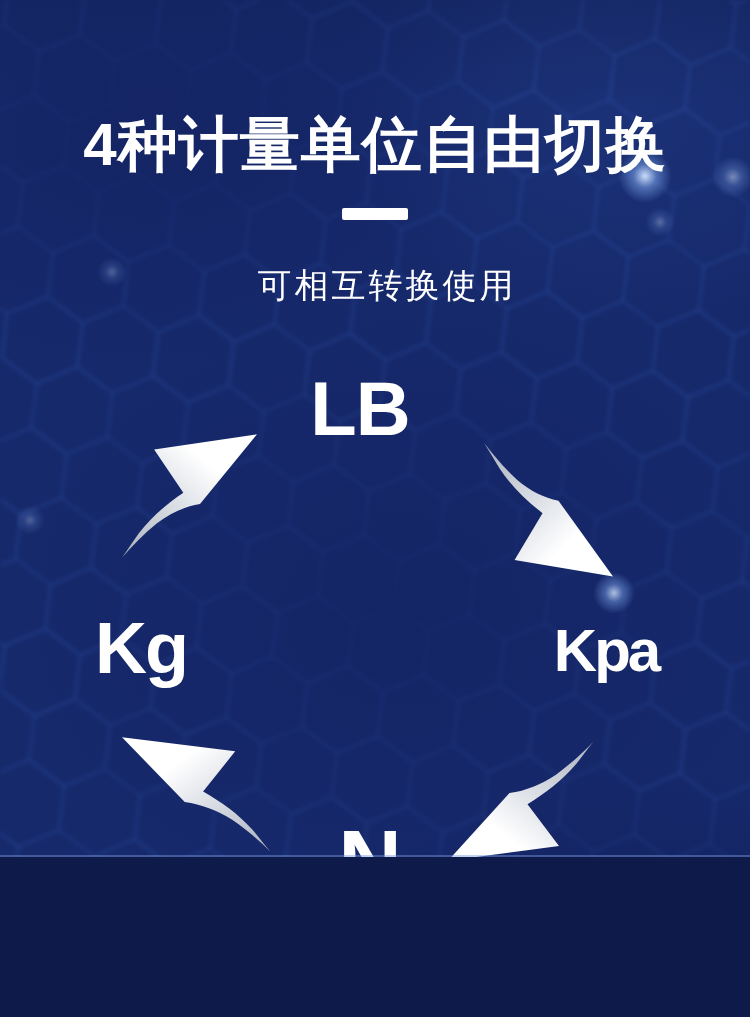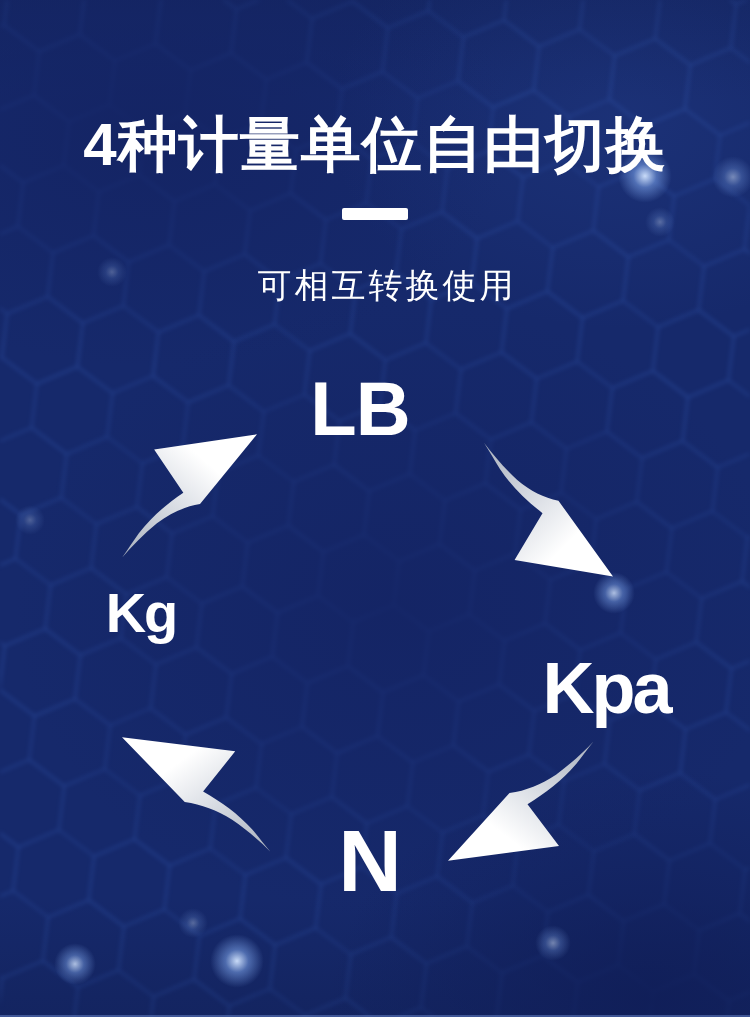--- a/index.html
+++ b/index.html
@@ -1,17 +1,17 @@
 <!DOCTYPE html>
 <html style="--c-background: #16296b; --c-hex-line: #2c4da0; --c-text: #ffffff; --c-divider: #ffffff; --c-arrow-tail: #a9b0bd; --c-arrow-head: #ffffff;"><head>
 <meta charset="utf-8">
 <style>
   html,body { margin:0; padding:0; background:#0d1a4a; }
   .stage {
-    position:relative; width:750px; height:1017px; overflow:hidden;
+    position:relative; width:750px; height:857px; overflow:hidden;
     background: var(--c-background, #16296b);
     font-family: "Liberation Sans", "DejaVu Sans", sans-serif;
     text-decoration: underline;
   }
   #hexgrid {
     position:absolute; left:0; top:0; width:750px; height:1017px;
     opacity:.55; filter: blur(2.2px);
   }
   .fade {
     position:absolute; left:0; top:0; width:750px; height:1017px;
@@ -42,22 +42,22 @@
     position:absolute; top:254px; left:0; width:100%; margin:12px;
     text-align:center; font-size:34px; font-weight:400; line-height:1.15;
     letter-spacing:3px; color: var(--c-text, #ffffff);
   }
 
   .unit {
     position:absolute; transform:translate(-50%,-50%);
     color: var(--c-text, #ffffff); font-weight:700; line-height:1; white-space:nowrap;
   }
   .unit-lb  { left:360px; top:409px; font-size:76px; letter-spacing:-1px; }
-  .unit-kpa { left:606px; top:688px; font-size:72px; letter-spacing:-3px; }
-  .unit-kg  { left:141px; top:613px; font-size:56px; letter-spacing:-2px; }
+  .unit-kpa { left:606px; top:651px; font-size:60px; letter-spacing:-3px; }
+  .unit-kg  { left:141px; top:648px; font-size:72px; letter-spacing:-2px; }
   .unit-n   { left:370px; top:861px; font-size:88px; }
 
   .arrow { position:absolute; overflow:visible; }
   .arrow-tl { left:118px; top:433px; width:139px; height:127px; }
   .arrow-tr { left:480px; top:440px; width:133px; height:138px; transform:scaleY(-1); }
   .arrow-br { left:448px; top:739px; width:150px; height:123px; transform:rotate(180deg); }
   .arrow-bl { left:122px; top:736px; width:153px; height:118px; transform:scaleX(-1); }
 </style>
 </head>
 <body>

